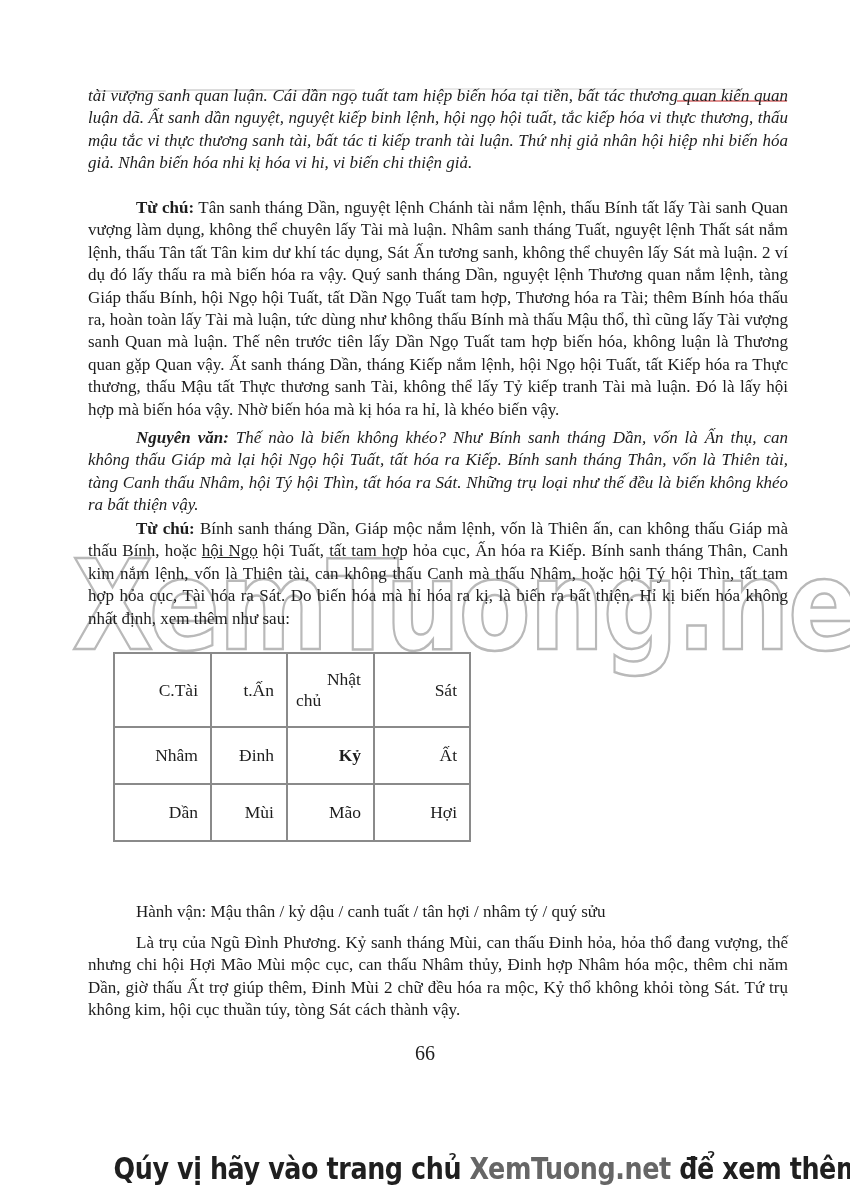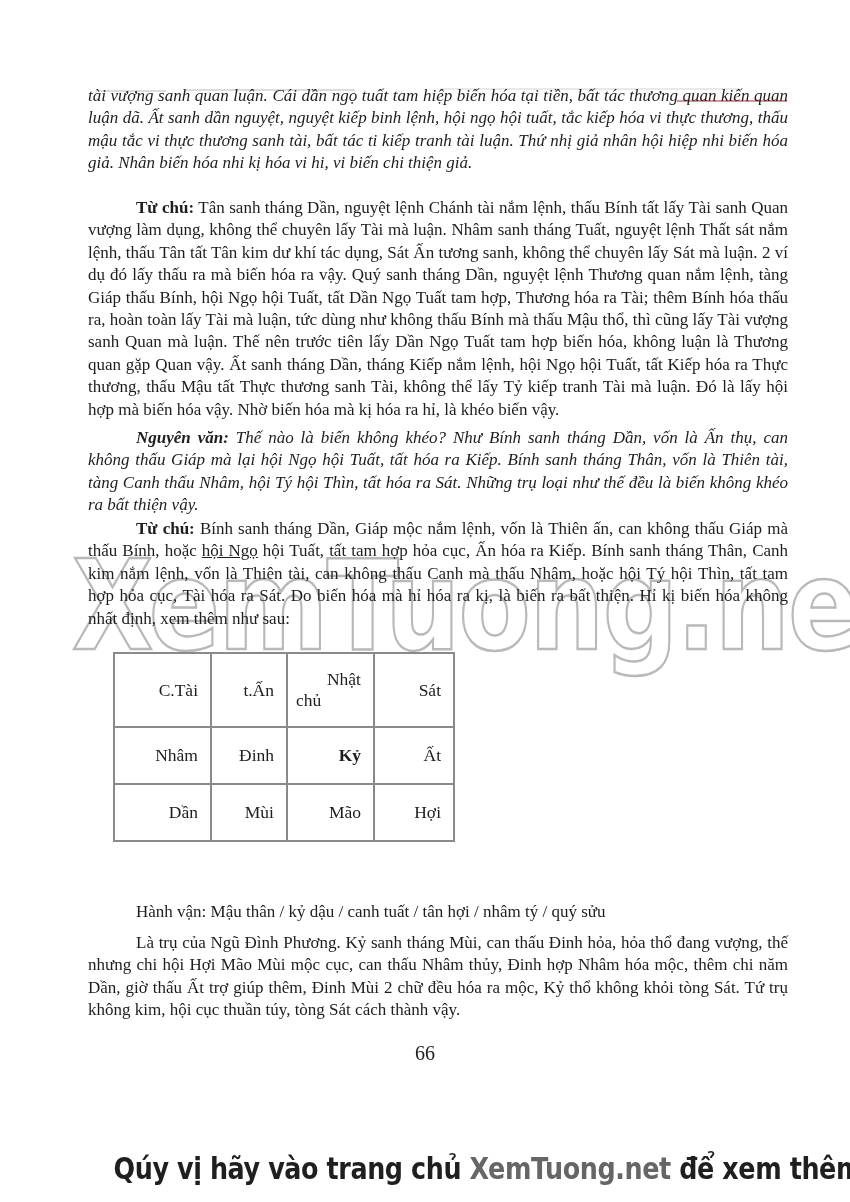--- a/index.html
+++ b/index.html
@@ -91,21 +91,21 @@
     border: 2px solid #8a8a8a;
     font-size: 17.5px;
     text-align: right;
     vertical-align: middle;
     padding-right: 12px;
     background: transparent;
   }
   .col1 { width: 97px; }
   .col2 { width: 76px; }
   .col3 { width: 87px; margin-top: 40px; }
-  .col4 { width: 80px; }
+  .col4 { width: 96px; }
   .row-gods td    { height: 74px; }
   .row-stems td   { height: 57px; }
   .row-branch td  { height: 57px; }
   .cell-line2 { text-align: left; padding-left: 8px; }
   .bold-cell { font-weight: bold; }
 
   
   .footer {
     position: absolute;
     left: 0; top: 1150px;

